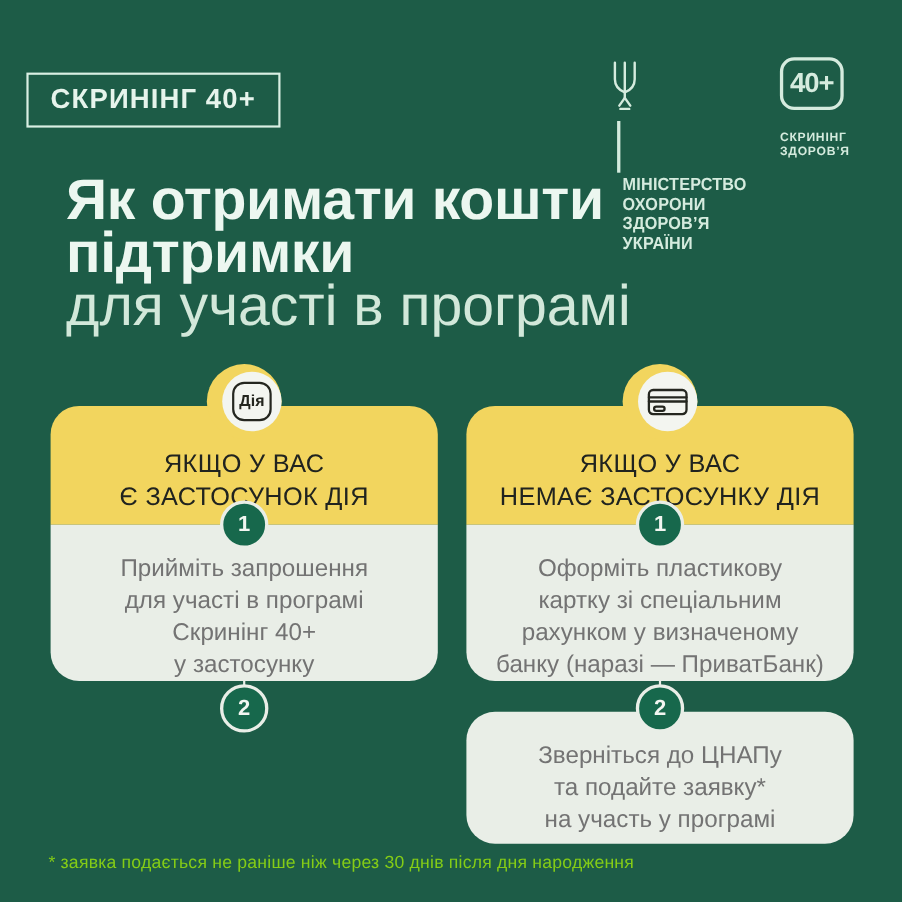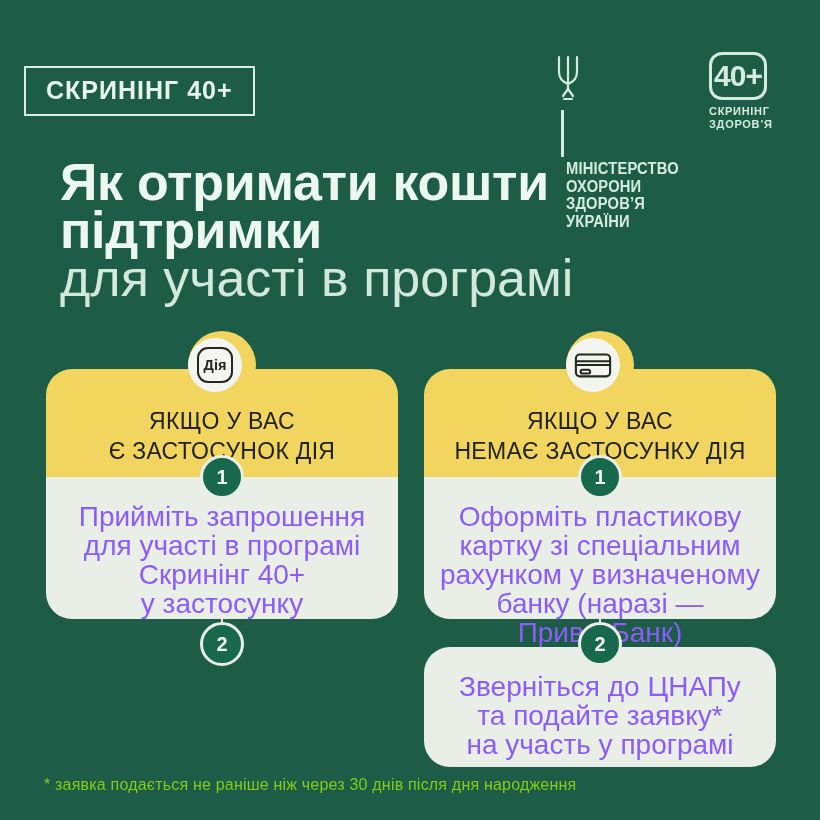--- a/index.html
+++ b/index.html
@@ -23,38 +23,38 @@
   .ministry-name{
     margin-left:10px;margin-top:3px;
     font-size:16px;font-weight:700;line-height:17.5px;
     letter-spacing:.2px;white-space:pre-line;
     transform:scaleX(.92);transform-origin:left top;
   }
   .logo40{position:absolute;left:709px;top:52px;color:#d5ebde;width:70px;}
   .logo40-box{
     width:52px;height:42px;border:3px solid #d5ebde;border-radius:13px;
     display:flex;align-items:center;justify-content:center;
-    font-size:30px;font-weight:700;letter-spacing:-1px;
+    font-size:25px;font-weight:700;letter-spacing:-1px;
   }
   .logo40-caption{
-    margin-top:5px;font-size:11px;font-weight:700;line-height:12.5px;
+    margin-top:19px;font-size:11px;font-weight:700;line-height:12.5px;
     letter-spacing:.7px;white-space:pre-line;
   }
   
   .title{position:absolute;left:60px;top:158px;line-height:48px;font-size:52px;}
   .title .t-bold{font-weight:700;color:#ecf7f0;letter-spacing:-.3px;}
   .title .t-reg{font-weight:400;color:#d2e8da;}
   
   .column{position:absolute;top:331px;width:352px;height:436px;}
   .column.left{left:46px;}
   .column.right{left:424px;}
   .icon-circle{
     position:absolute;top:0;left:50%;transform:translateX(-50%);
     width:68px;height:68px;border-radius:50%;background:#f2d55e;
-    display:flex;align-items:center;justify-content:flex-start;z-index:3;
+    display:flex;align-items:center;justify-content:flex-end;z-index:3;
   }
   .icon-circle-inner{
     width:54px;height:54px;border-radius:50%;background:#f3f5f0;
     display:flex;align-items:center;justify-content:center;
   }
   .diia-mark{
     width:36px;height:36px;border:2.2px solid #24261f;border-radius:11px;
     display:flex;align-items:center;justify-content:center;
     font-size:14.5px;font-weight:700;color:#24261f;box-sizing:border-box;
   }
@@ -62,21 +62,21 @@
     position:absolute;top:38px;left:0;right:0;height:108px;
     background:#f2d55e;border-radius:26px 26px 0 0;
     display:flex;align-items:center;justify-content:center;
     text-align:center;padding-top:26px;box-sizing:border-box;
     font-size:23px;font-weight:400;line-height:30px;color:#20231f;
     letter-spacing:.3px;white-space:pre-line;z-index:1;
   }
   .step-card{
     position:absolute;left:0;right:0;background:#e9eee7;
     text-align:center;box-sizing:border-box;
-    font-size:28px;line-height:29px;color:#8b5cf6;white-space:pre-line;
+    font-size:22px;line-height:29px;color:#737373;white-space:pre-line;
     z-index:1;
   }
   .step-card.first{top:146px;height:142px;border-radius:0 0 26px 26px;padding-top:25px;}
   .step-card.second{top:316px;height:120px;border-radius:26px;padding-top:25px;}
   .num-badge{
     position:absolute;left:50%;transform:translate(-50%,-50%);
     width:38px;height:38px;border-radius:50%;
     background:#17684c;border:3px solid #e9eee7;
     display:flex;align-items:center;justify-content:center;
     font-size:20px;font-weight:700;color:#f2f6f1;z-index:4;

